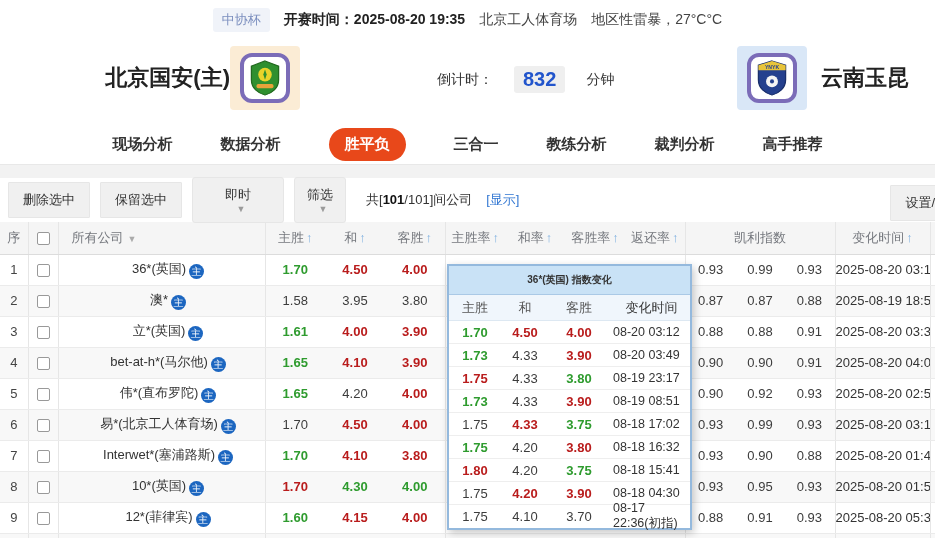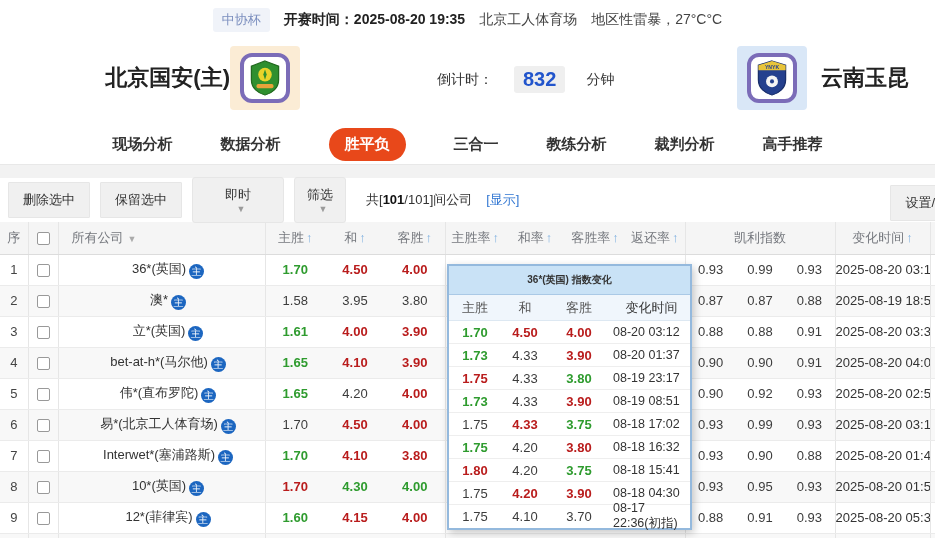--- a/index.html
+++ b/index.html
@@ -372,21 +372,21 @@
         <div class="p-row">
           <span class="p-home c-green">1.70</span>
           <span class="p-draw c-red">4.50</span>
           <span class="p-away c-red">4.00</span>
           <span class="p-time">08-20 03:12</span>
         </div>
         <div class="p-row">
           <span class="p-home c-green">1.73</span>
           <span class="p-draw c-black">4.33</span>
           <span class="p-away c-red">3.90</span>
-          <span class="p-time">08-20 01:37</span>
+          <span class="p-time">08-20 03:49</span>
         </div>
         <div class="p-row">
           <span class="p-home c-red">1.75</span>
           <span class="p-draw c-black">4.33</span>
           <span class="p-away c-green">3.80</span>
           <span class="p-time">08-19 23:17</span>
         </div>
         <div class="p-row">
           <span class="p-home c-green">1.73</span>
           <span class="p-draw c-black">4.33</span>

